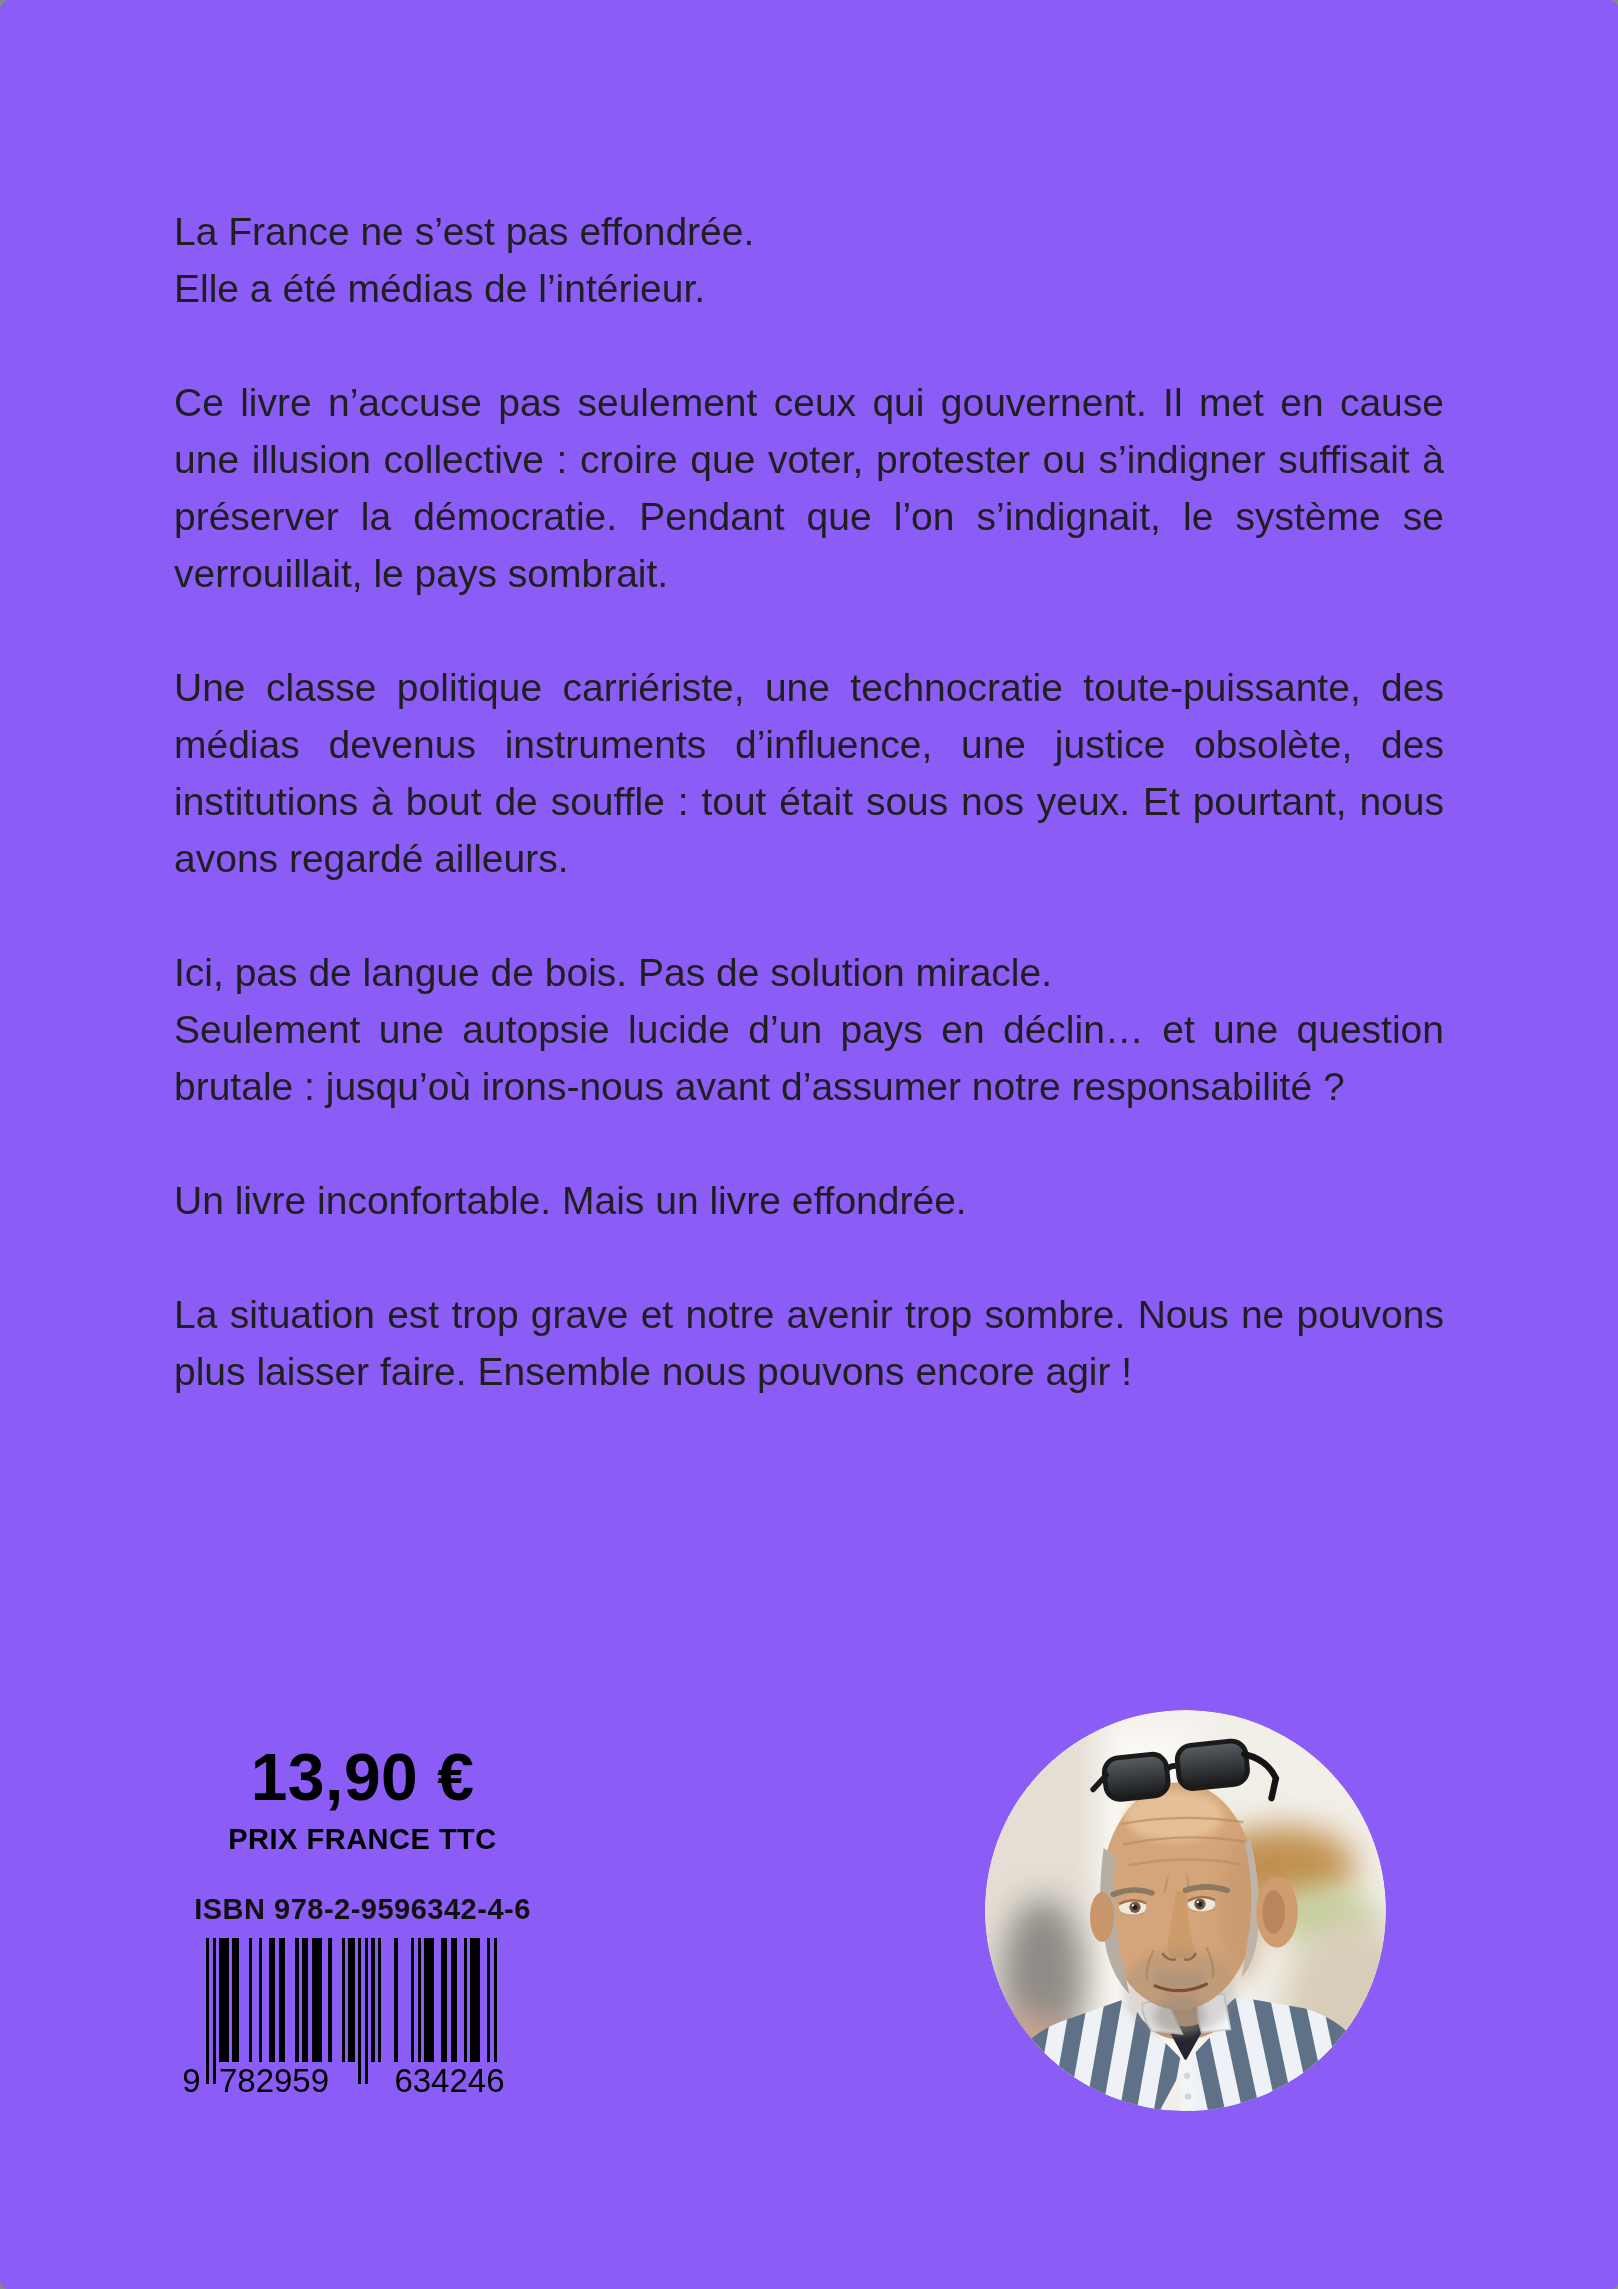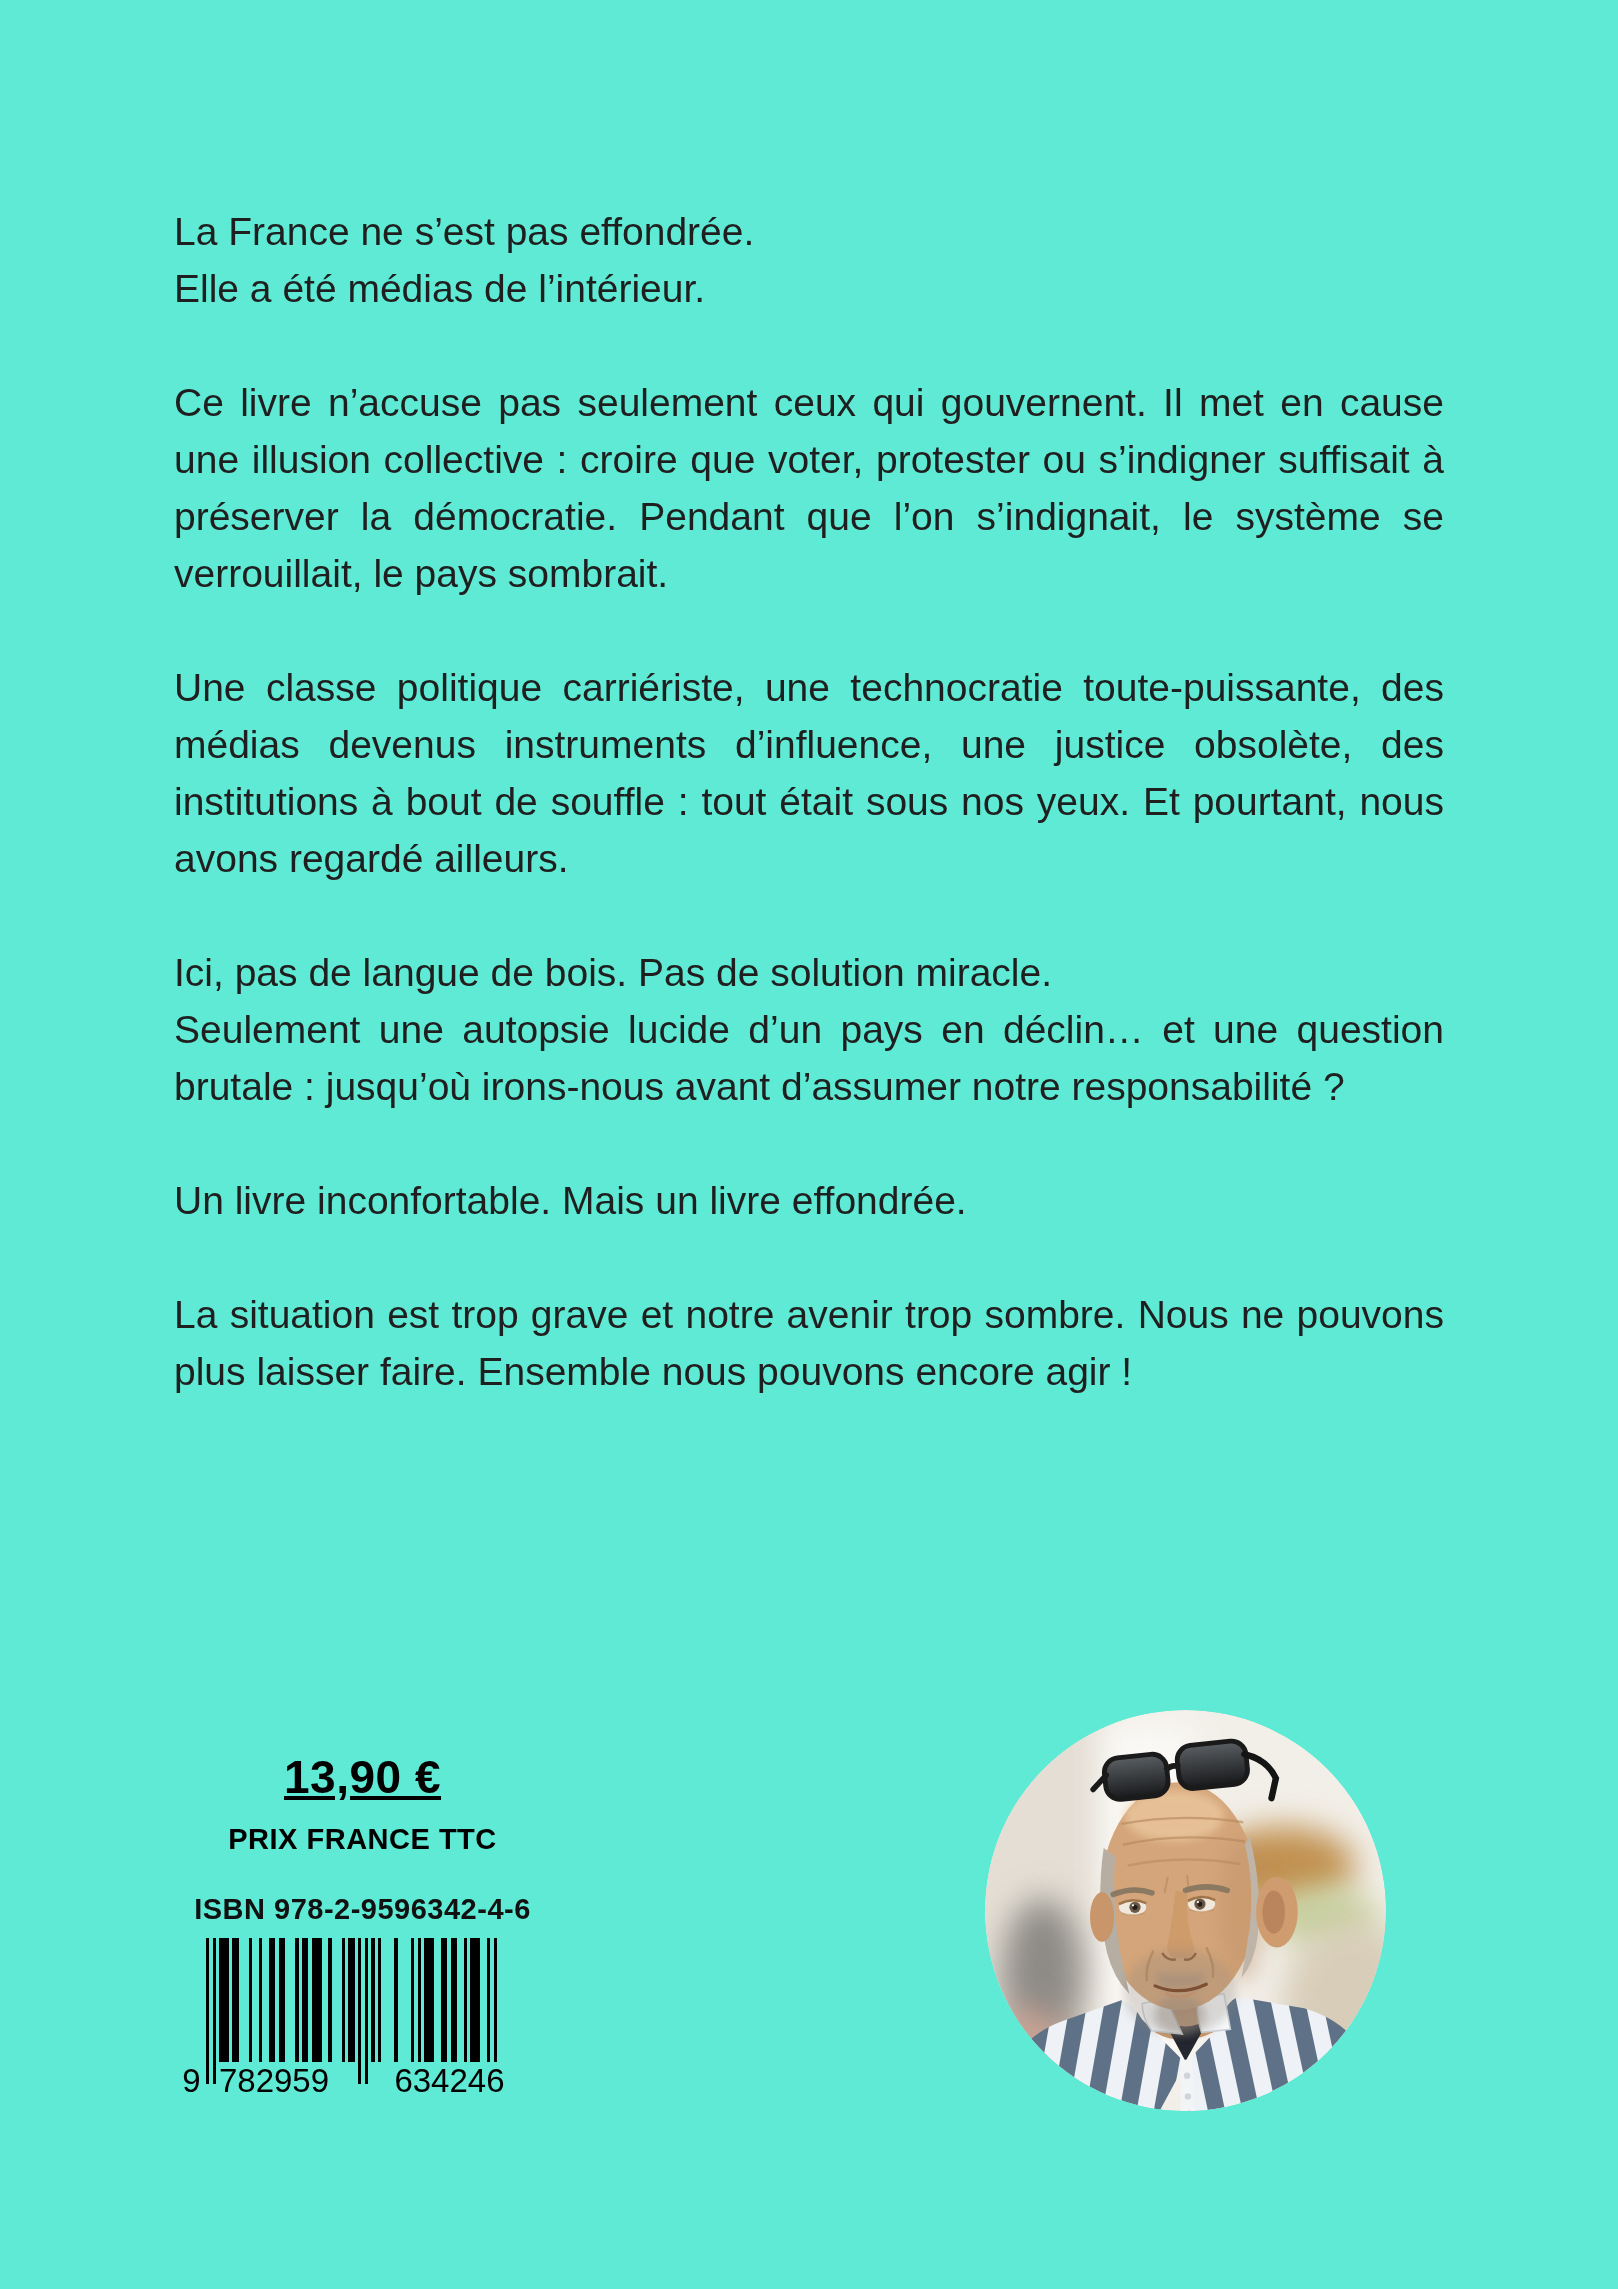--- a/index.html
+++ b/index.html
@@ -1,23 +1,24 @@
 <!DOCTYPE html>
 <html lang="fr" style="font-size:14.8px"><head>
 <meta charset="utf-8">
 <style>
   html,body{margin:0;padding:0;background:#888;}
   .page{
     position:relative;
     width:1619px;height:2290px;
-    background:#5eead4;
+    background:#8b5cf6;
     margin:0 auto;
     overflow:hidden;
     font-family:"Liberation Sans","DejaVu Sans",sans-serif;
     color:#1f1f1f;
+    border-radius:10px;
   }
   .text-col{
     position:absolute;
     left:174px;top:138px;width:1270px;
   }
   .headline{
     font-size:42px;line-height:54px;font-weight:700;color:#000;
     margin:0 0 65px 0;letter-spacing:-0.2px;
   }
   .text-col p{
@@ -25,21 +26,21 @@
     font-weight:400;
   }
   .just{text-align:justify;}
   .gap{margin-top:57px !important;}
 
   .price-block{
     position:absolute;left:186px;top:1739px;width:353px;
     text-align:center;color:#000;
   }
   .price{
-    font-size:46px;font-weight:700;line-height:76px;letter-spacing:0.5px;text-decoration:underline;
+    font-size:66px;font-weight:700;line-height:76px;letter-spacing:0.5px;
   }
   .price-note{
     font-size:29px;font-weight:700;line-height:35px;margin-top:7.4px;letter-spacing:0.5px;
   }
   .isbn{
     font-size:29px;font-weight:700;line-height:35px;margin-top:35px;color:#111;
     letter-spacing:0.5px;
   }
   .barcode-wrap{
     position:relative;width:314px;height:168px;margin:11px auto 0 auto;

